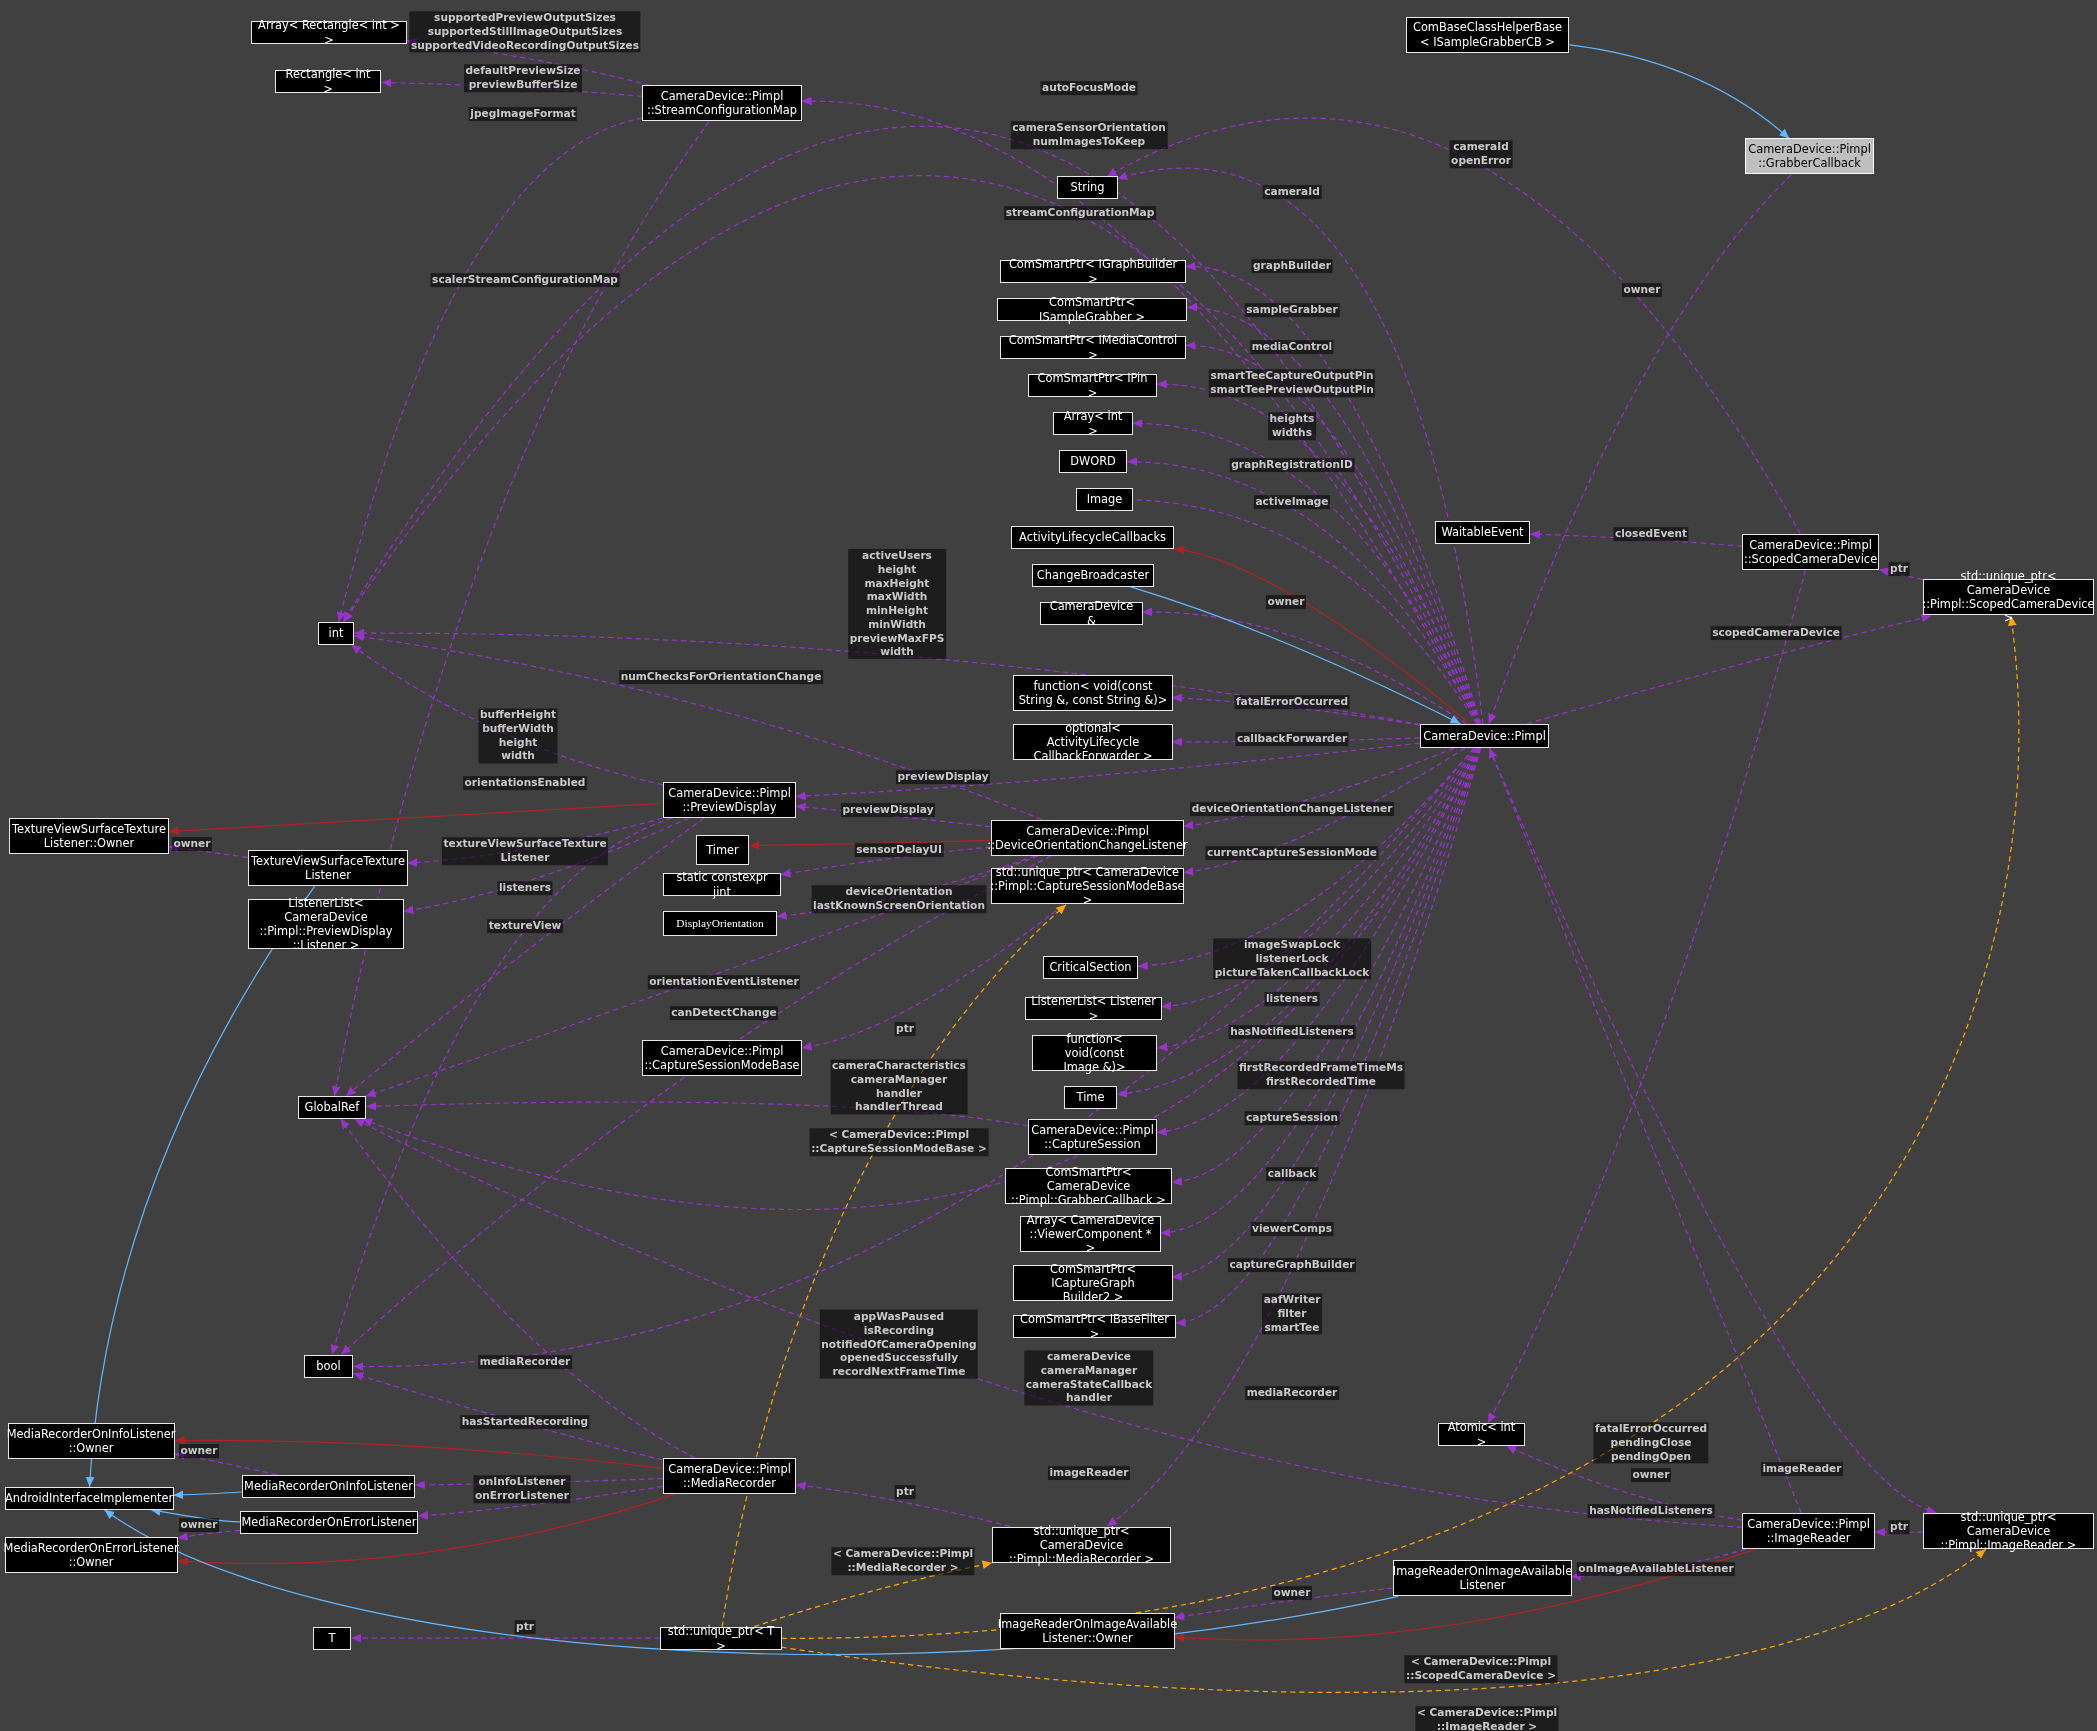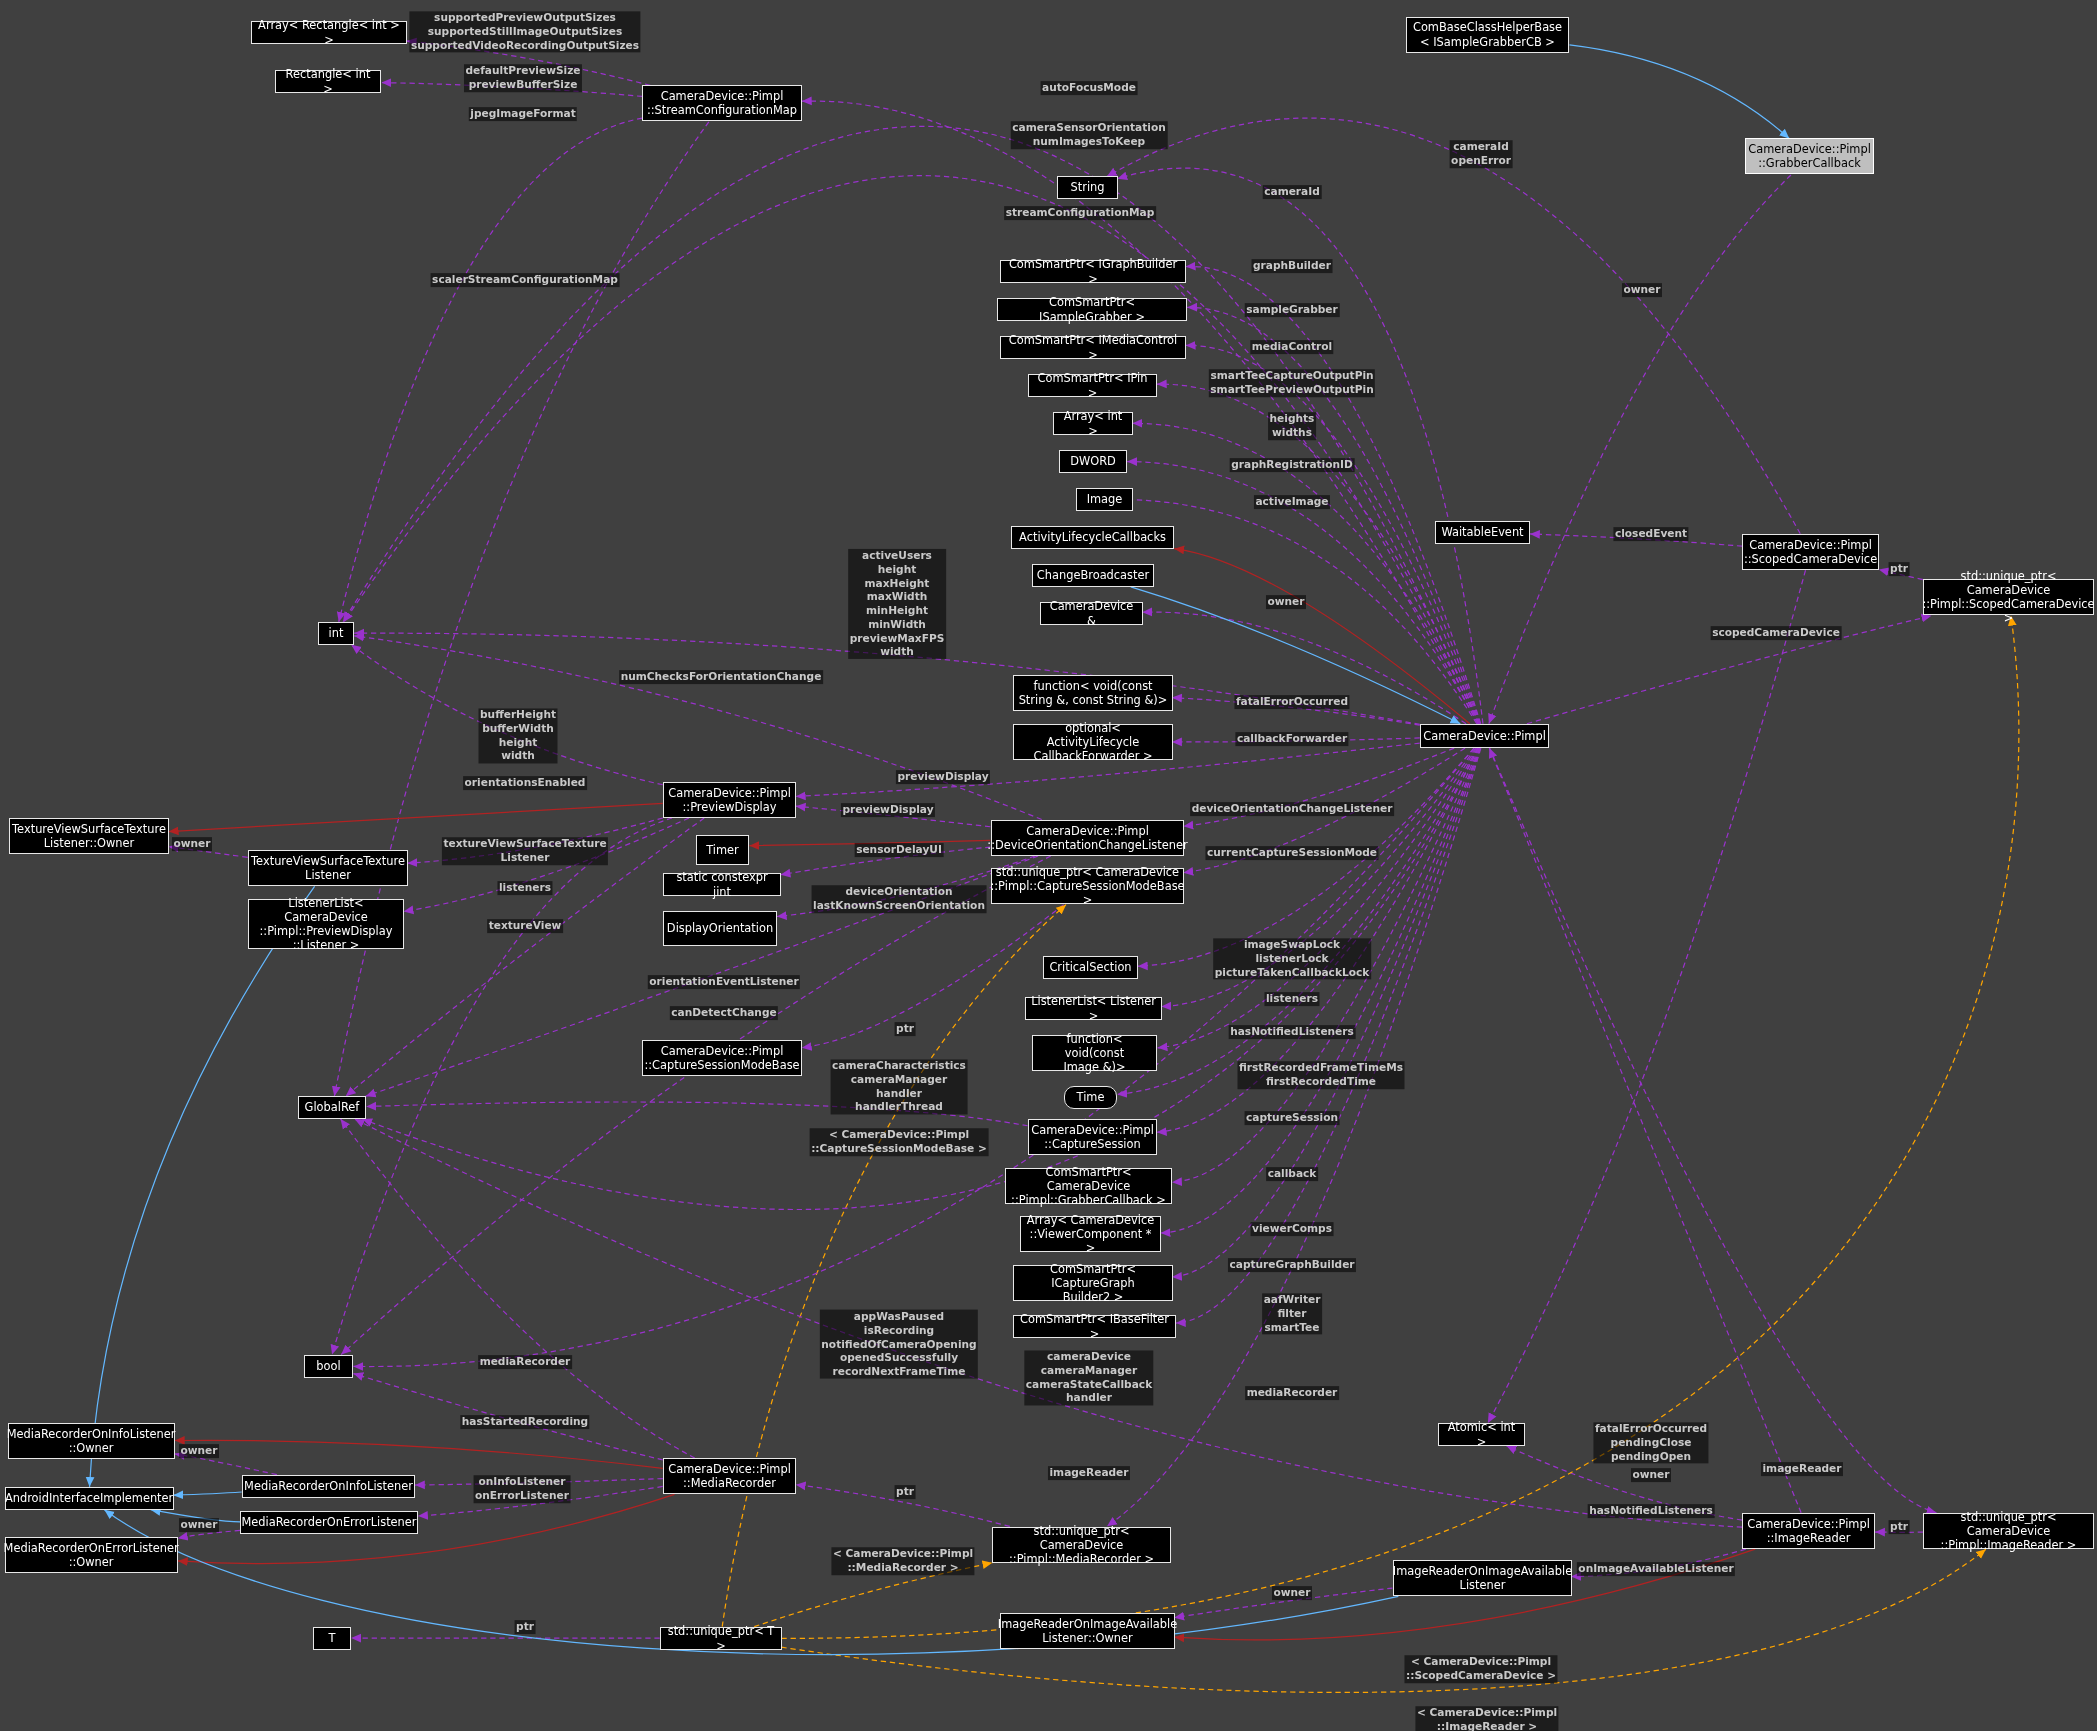--- a/index.html
+++ b/index.html
@@ -258,30 +258,30 @@
 CallbackForwarder &gt;</div>
     <div class="node" style="left: 1420px; top: 724px; width: 129px; height: 24px;">CameraDevice::Pimpl</div>
     <div class="node" style="left: 1742px; top: 534px; width: 137px; height: 36px;">CameraDevice::Pimpl
 ::ScopedCameraDevice</div>
     <div class="node" style="left: 1923px; top: 579px; width: 171px; height: 36px;">std::unique_ptr&lt; CameraDevice
 ::Pimpl::ScopedCameraDevice &gt;</div>
     <div class="node" style="left: 663px; top: 782px; width: 133px; height: 36px;">CameraDevice::Pimpl
 ::PreviewDisplay</div>
     <div class="node" style="left: 696px; top: 835px; width: 53px; height: 30px;">Timer</div>
     <div class="node" style="left: 663px; top: 873px; width: 118px; height: 23px;">static constexpr jint</div>
-    <div class="node" style="left: 663px; top: 911px; width: 114px; height: 35px;">DisplayOrientation</div>
+    <div class="node" style="left: 663px; top: 911px; width: 114px; height: 25px; font-family: Liberation Serif, serif;">DisplayOrientation</div>
     <div class="node" style="left: 991px; top: 820px; width: 193px; height: 36px;">CameraDevice::Pimpl
 ::DeviceOrientationChangeListener</div>
     <div class="node" style="left: 991px; top: 868px; width: 193px; height: 36px;">std::unique_ptr&lt; CameraDevice
 ::Pimpl::CaptureSessionModeBase &gt;</div>
     <div class="node" style="left: 1043px; top: 956px; width: 95px; height: 23px;">CriticalSection</div>
     <div class="node" style="left: 1025px; top: 997px; width: 137px; height: 23px;">ListenerList&lt; Listener &gt;</div>
     <div class="node" style="left: 1032px; top: 1035px; width: 125px; height: 36px;">function&lt; void(const
 Image &amp;)&gt;</div>
-    <div class="node" style="left: 1064px; top: 1086px; width: 53px; height: 23px; border-radius: 10px;">Time</div>
+    <div class="node" style="left: 1064px; top: 1086px; width: 53px; height: 23px;">Time</div>
     <div class="node" style="left: 1028px; top: 1119px; width: 129px; height: 36px;">CameraDevice::Pimpl
 ::CaptureSession</div>
     <div class="node" style="left: 1005px; top: 1168px; width: 167px; height: 36px;">ComSmartPtr&lt; CameraDevice
 ::Pimpl::GrabberCallback &gt;</div>
     <div class="node" style="left: 1020px; top: 1216px; width: 141px; height: 36px;">Array&lt; CameraDevice
 ::ViewerComponent * &gt;</div>
     <div class="node" style="left: 1013px; top: 1265px; width: 160px; height: 36px;">ComSmartPtr&lt; ICaptureGraph
 Builder2 &gt;</div>
     <div class="node" style="left: 1013px; top: 1315px; width: 163px; height: 23px;">ComSmartPtr&lt; IBaseFilter &gt;</div>
     <div class="node" style="left: 9px; top: 818px; width: 160px; height: 36px;">TextureViewSurfaceTexture

